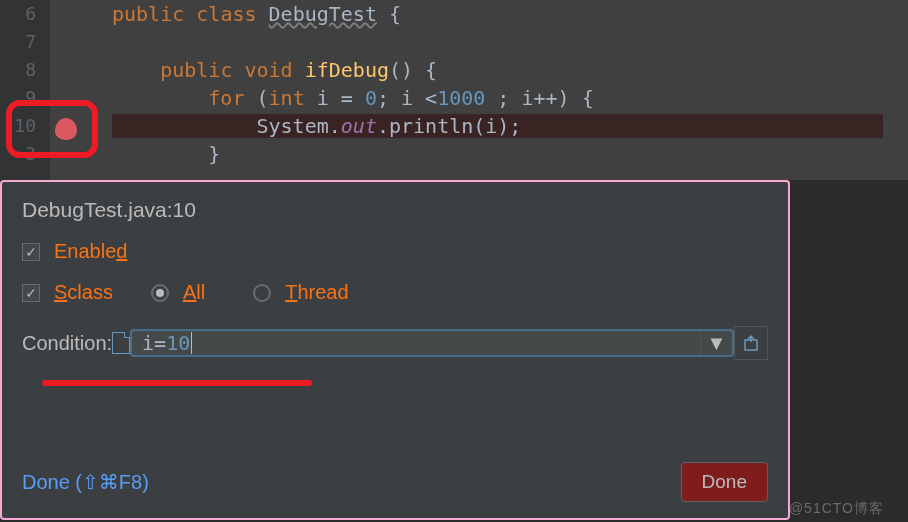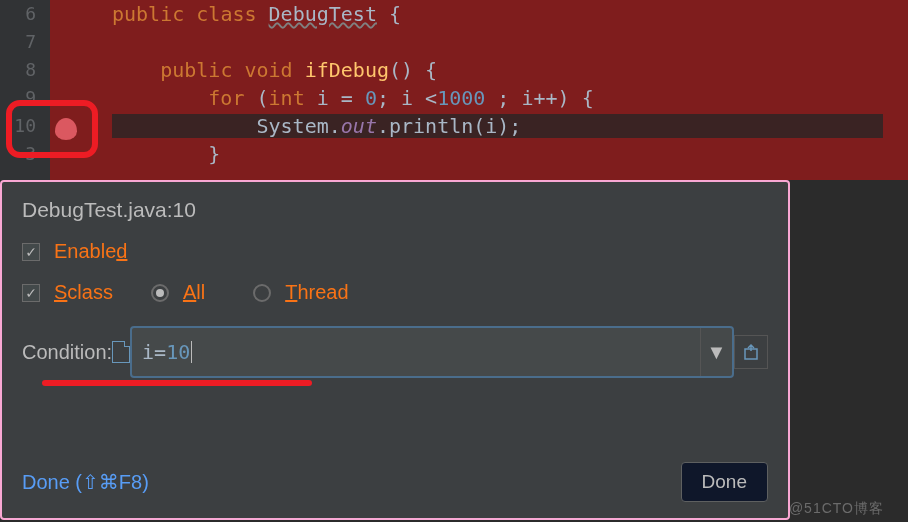--- a/index.html
+++ b/index.html
@@ -22,21 +22,21 @@
     background: #313335;
     text-align: right;
     padding-right: 14px;
     color: #606366;
     font-size: 18px;
     position: relative;
   }
   .gutter div { height: 28px; line-height: 28px; }
   .code {
     flex: 1;
-    background: #7f1d1d;
+    background: #404040;
     padding-left: 62px;
   }
   .code pre { font-family: inherit; font-size: 20px; line-height: 28px; }
   .bp-line { background: #3a2323; }
   .kw { color: #cc7832; }
   .cls { color: #a9b7c6; text-decoration: underline wavy #808080; }
   .num { color: #6897bb; }
   .fld { color: #9876aa; font-style: italic; }
   .mth { color: #ffc66d; }
   .red-box {
@@ -96,21 +96,21 @@
     width: 18px; height: 22px;
     border: 1px solid #6897bb;
     position: relative;
   }
   .file-icon::before {
     content:""; position:absolute; width:5px; height:5px; background:#3c3f41;
     right:-1px; top:-1px; border-left:1px solid #6897bb; border-bottom:1px solid #6897bb;
   }
   .cond-input {
     flex:1;
-    height: 52px;
+    height: 28px;
     background: #45494a;
     border: 2px solid #4a6d8c;
     border-radius: 4px;
     display: flex;
     align-items: center;
     padding: 0 10px;
     position: relative;
   }
   .cond-text { font-family: Menlo, monospace; color:#a9b7c6; }
   .cond-text .eq { color:#a9b7c6; }
@@ -132,21 +132,21 @@
   .red-underline {
     position:absolute;
     left: 20px; top: 54px;
     width: 270px; height: 6px;
     background:#ed1c24;
     border-radius:3px;
   }
   .bottom { position:absolute; left:20px; right:20px; bottom:16px; display:flex; justify-content:space-between; align-items:center;}
   .more { color:#589df6; font-size:20px; }
   .done-btn {
-    background:#0f172a;
+    background:#7f1d1d;
     border:1px solid #5e6060;
     color:#bbbbbb;
     padding: 8px 20px;
     border-radius:4px;
     font-size:19px;
   }
   .watermark {
     position:absolute; right:24px; bottom:4px;
     color:#6b6b6b; font-size:14px; font-family:sans-serif;
     letter-spacing:1px;

